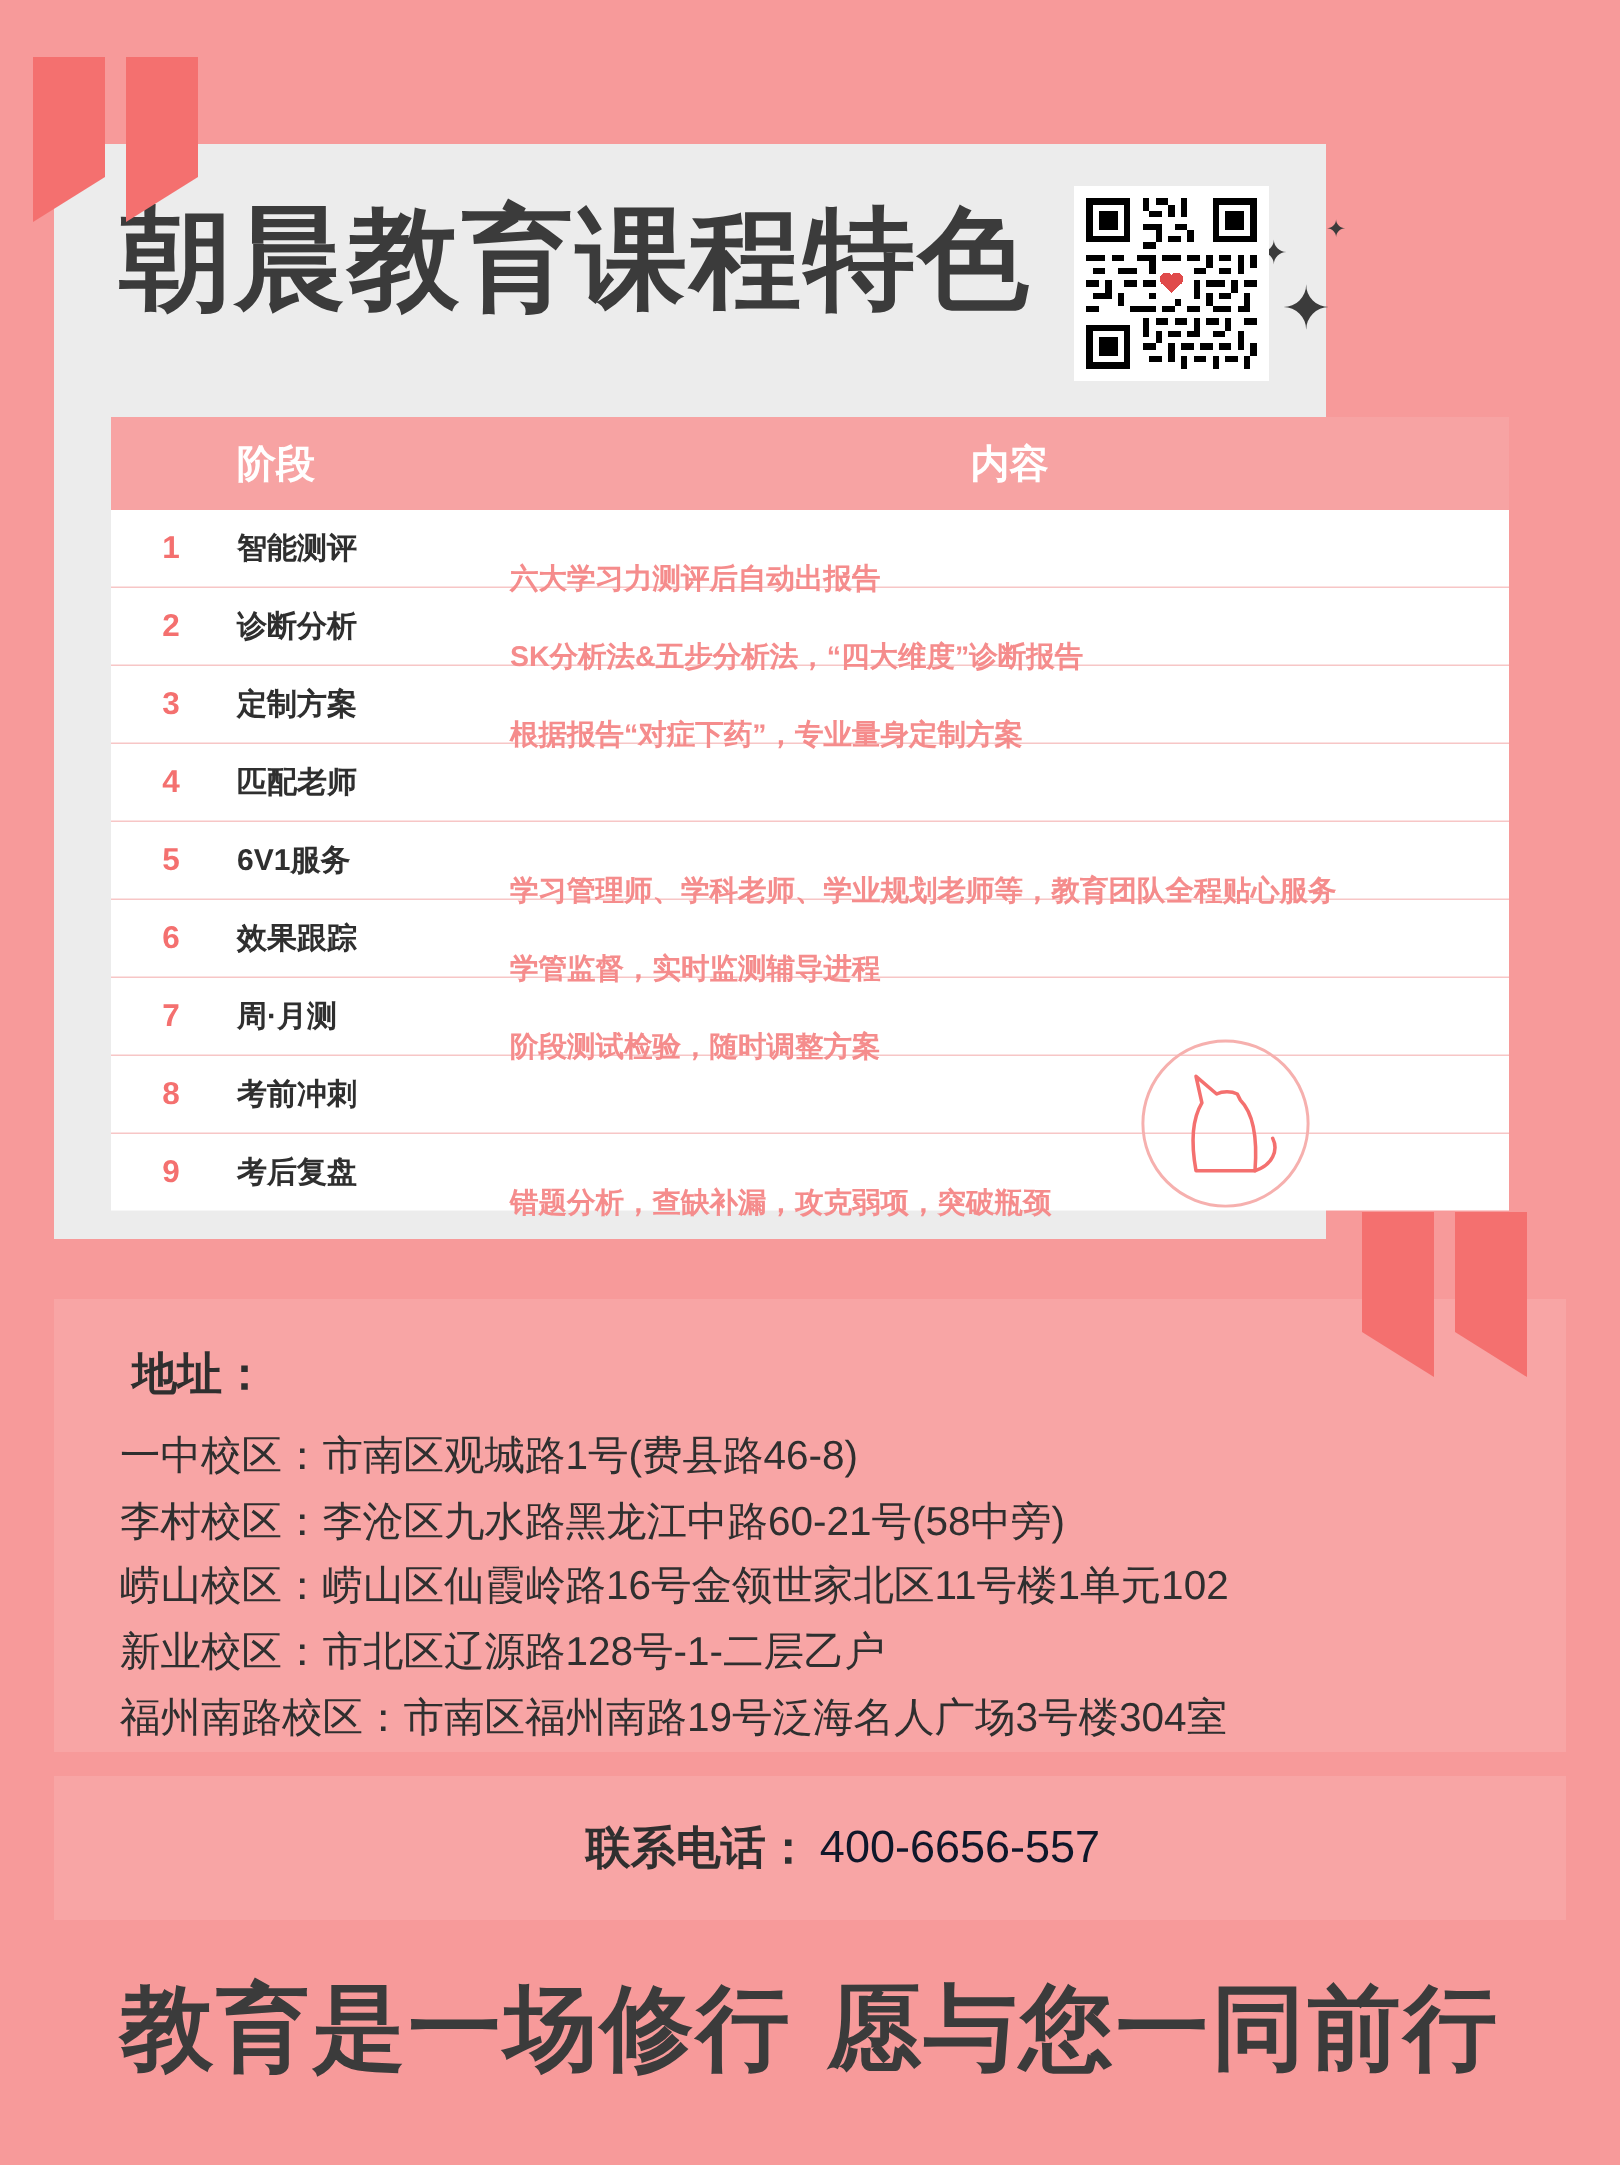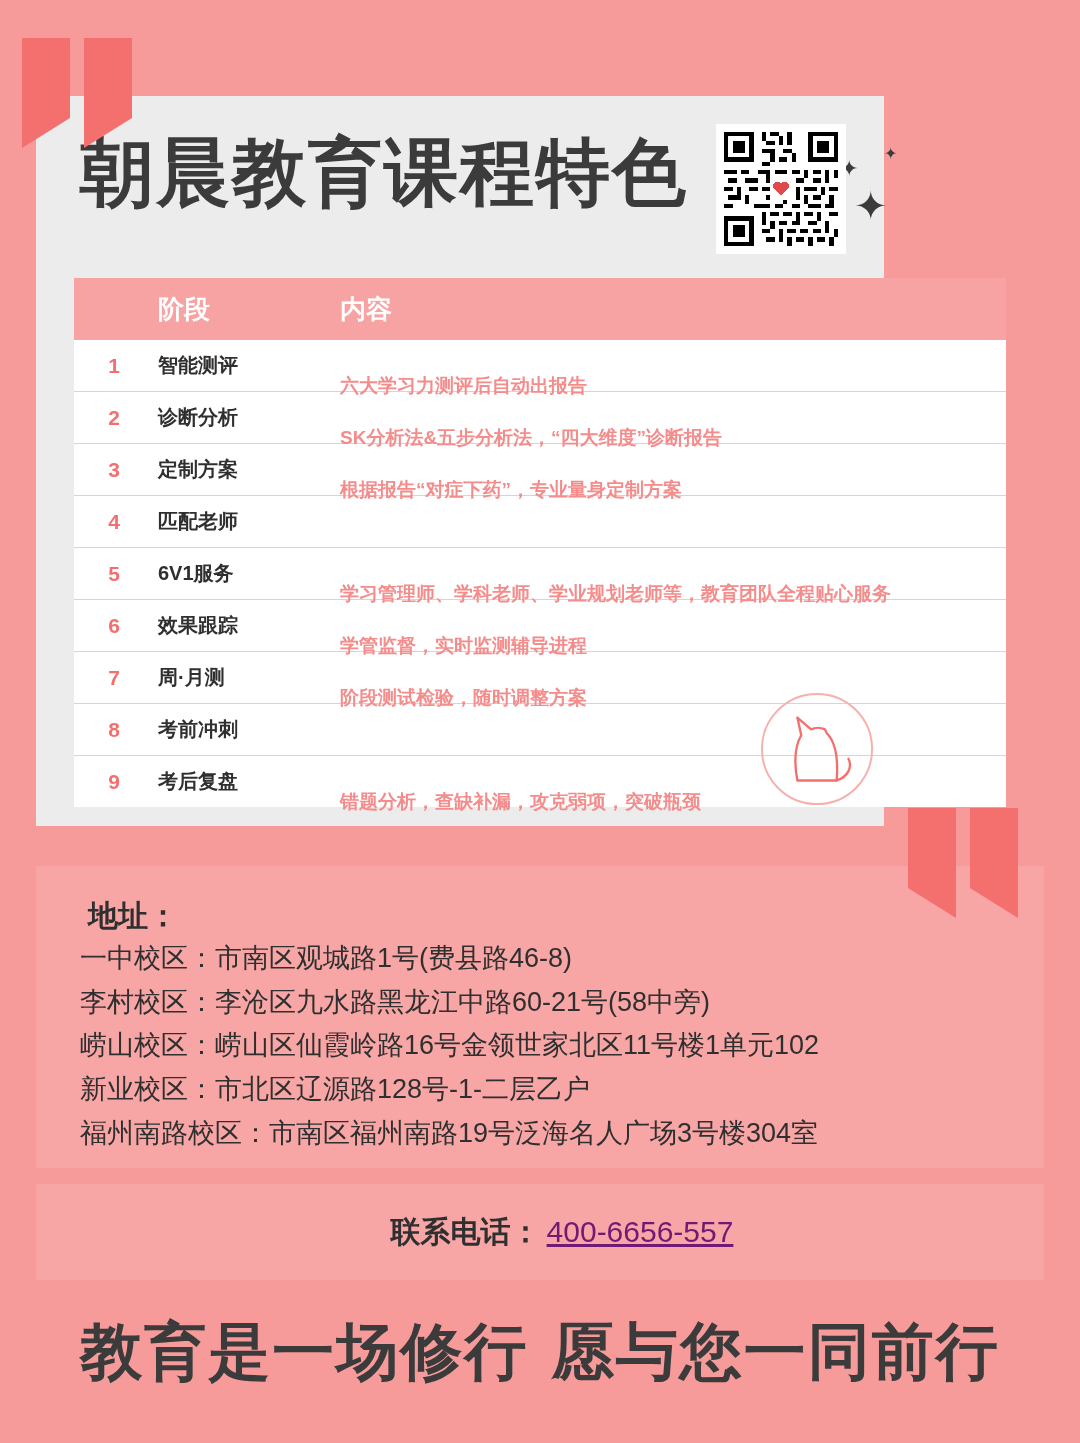--- a/index.html
+++ b/index.html
@@ -138,21 +138,21 @@
     align-items: center;
     color: #fff;
     font-weight: bold;
     font-size: 26px;
   }
   .col-idx { width: 80px; text-align: center; flex: none; }
   .col-stage { width: 180px; flex: none; }
   .col-content { flex: 1; }
 
   .thead .col-stage { padding-left: 4px; }
-  .thead .col-content { padding-left: 2px; }
+  .thead .col-content { padding-left: 2px; text-align: center; }
 
   .row {
     display: flex;
     align-items: center;
     height: 51px;
     border-bottom: 1px solid #f7c6c6;
     background: #fff;
     font-size: 19px;
   }
   .row:last-child { border-bottom: none; }
@@ -193,20 +193,21 @@
     width: 1008px;
     height: 302px;
     background: #f8a5a5;
     box-sizing: border-box;
     padding: 30px 44px 0 44px;
   }
   .addr-title {
     font-size: 30px;
     font-weight: bold;
     color: #2f2f2f;
+    margin-bottom: 12px;
     padding-left: 8px;
   }
   .addr-line {
     font-size: 27px;
     color: #2f2f2f;
     line-height: 1.62;
     white-space: nowrap;
   }
 
   
@@ -223,23 +224,22 @@
     box-sizing: border-box;
     justify-content: center;
   }
   .phone-label {
     font-size: 30px;
     font-weight: bold;
     color: #2f2f2f;
   }
   .phone-value {
     font-size: 30px;
-    color: #701a75;
+    color: #0f172a;
     margin-left: 6px;
-    text-decoration: underline;
   }
 
   
   .slogan {
     position: absolute;
     left: 0;
     top: 1310px;
     width: 1080px;
     text-align: center;
     font-size: 62px;

